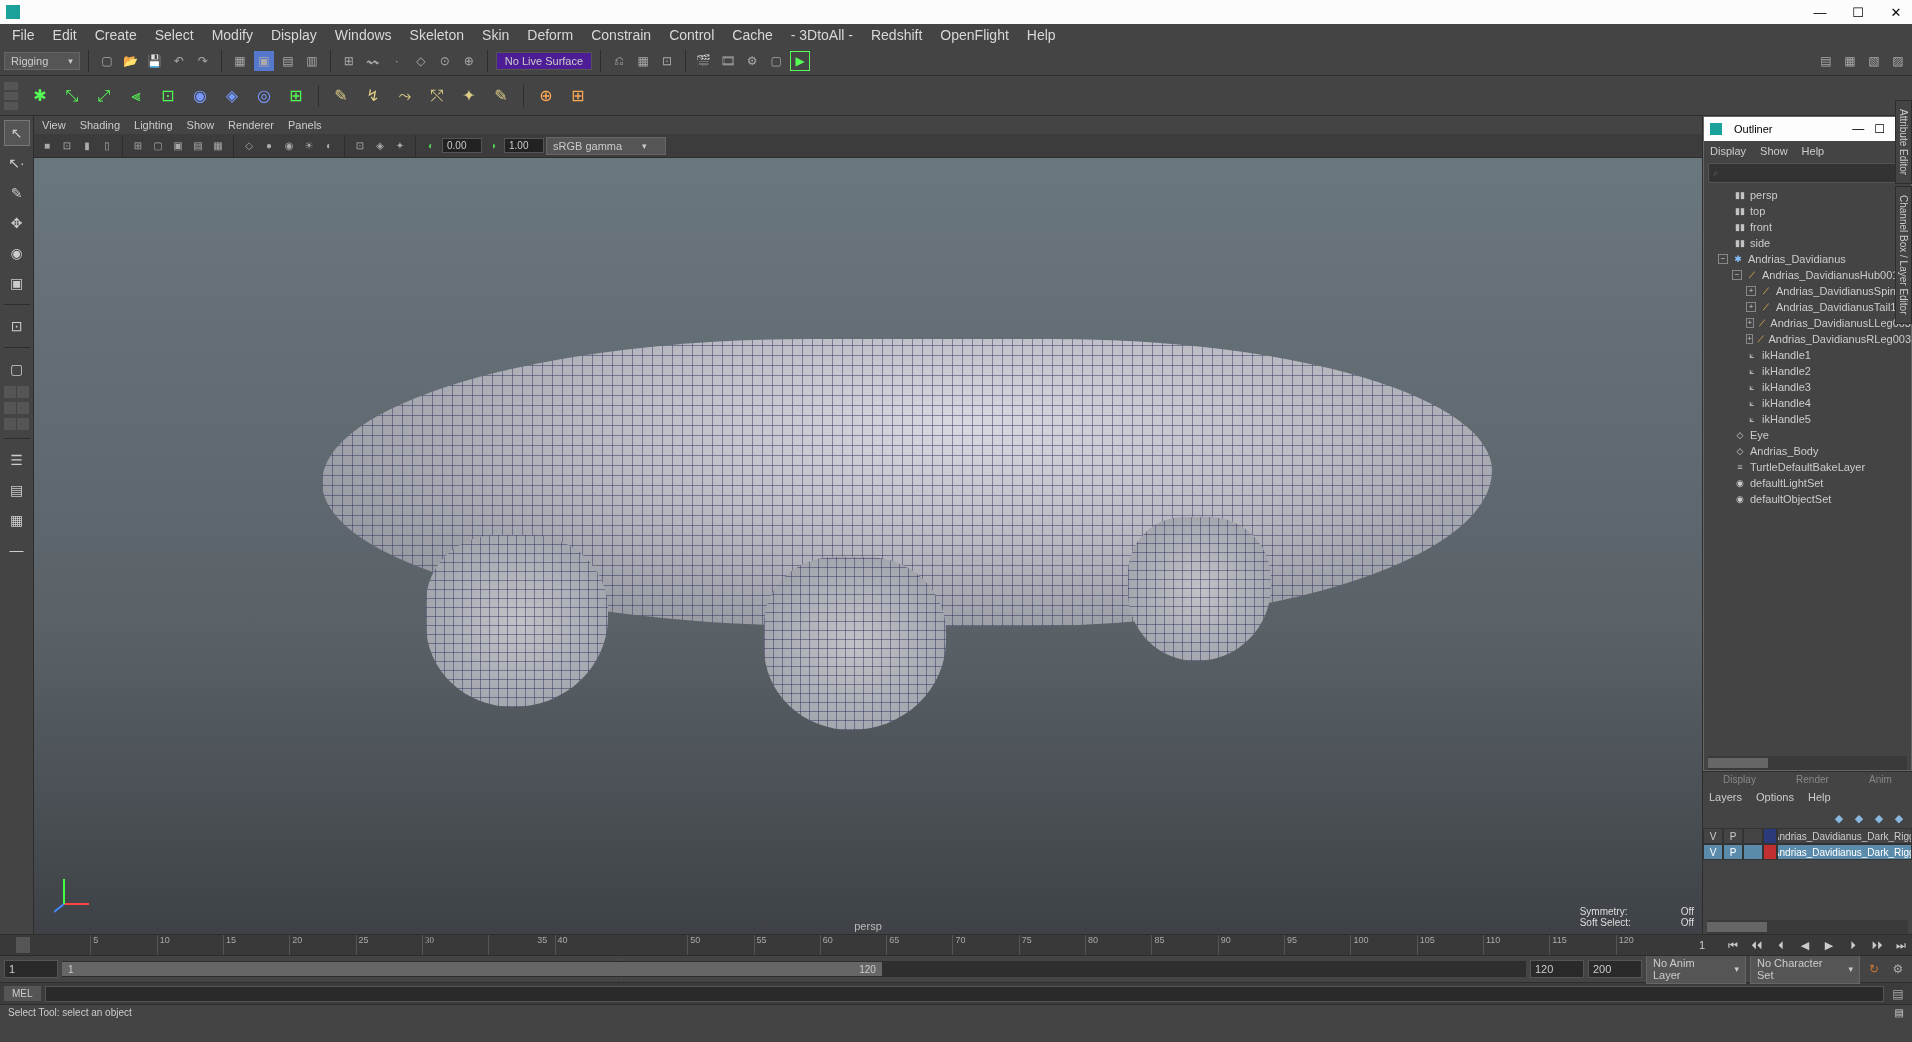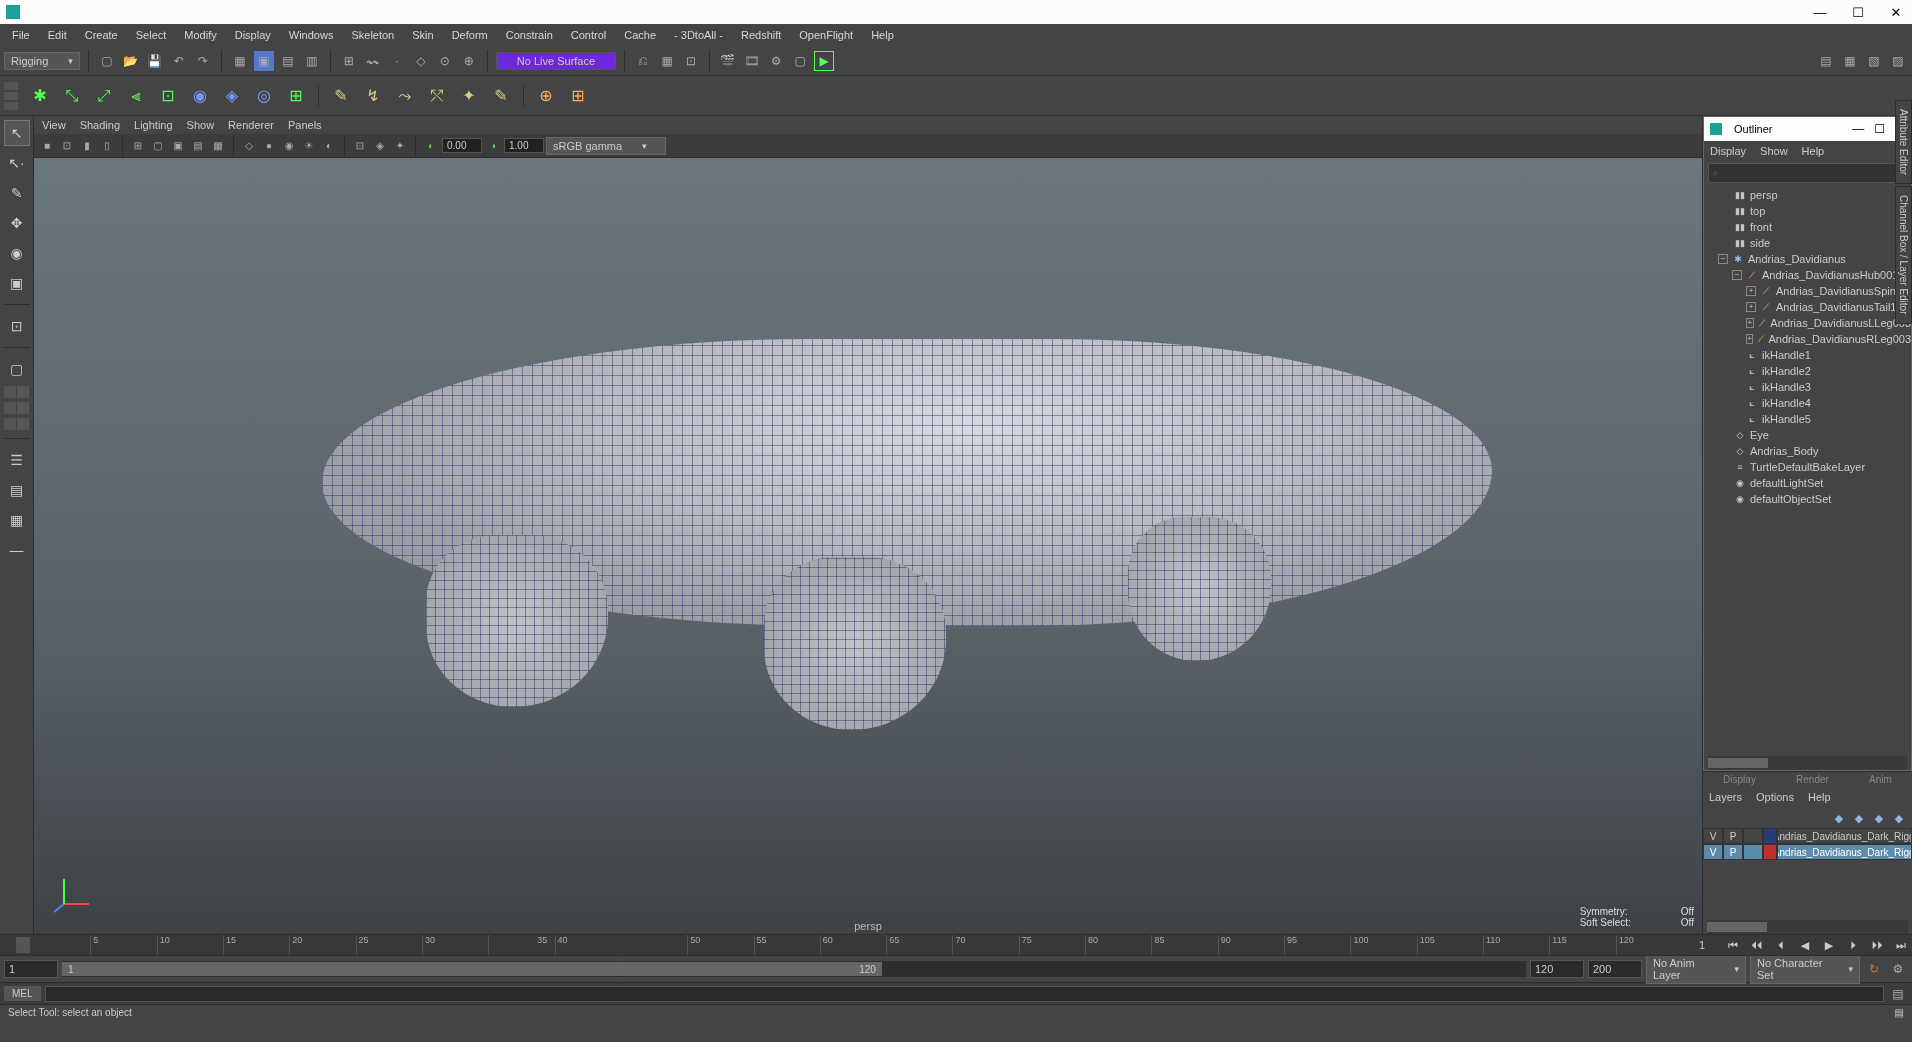--- a/index.html
+++ b/index.html
@@ -5,21 +5,21 @@
 * { margin: 0; padding: 0; box-sizing: border-box; font-family: "Segoe UI", Tahoma, sans-serif; user-select: none; }
 html, body { height: 100%; background: #444; color: #ccc; font-size: 11px; overflow: hidden; }
 
 .titlebar { height: 24px; background: #fcfcfc; color: #000; display: flex; align-items: center; padding: 0 6px; justify-content: space-between; }
 .titlebar .left { display: flex; align-items: center; gap: 6px; }
 .titlebar .logo { width: 14px; height: 14px; background: #19a19a; }
 .titlebar .btns { display: flex; gap: 18px; align-items: center; font-size: 13px; }
 .titlebar .btns span { width: 20px; text-align: center; cursor: default; }
 
 .menubar { height: 22px; background: #444; display: flex; align-items: center; padding: 0 4px; gap: 2px; }
-.menubar .item { padding: 3px 8px; color: #d8d8d8; font-size: 11px; }
+.menubar .item { padding: 3px 8px; color: #d8d8d8; font-size: 14px; }
 
 .toprow { height: 30px; background: #444; display: flex; align-items: center; padding: 0 4px; gap: 4px; border-bottom: 1px solid #2d2d2d; }
 .dropdown { background: #555; border: 1px solid #666; padding: 2px 6px; display: flex; align-items: center; gap: 20px; font-size: 11px; }
 .dropdown::after { content: "▾"; font-size: 9px; }
 .sep { width: 1px; height: 22px; background: #2d2d2d; margin: 0 4px; }
 .iconbtn { width: 20px; height: 20px; display: flex; align-items: center; justify-content: center; color: #aaa; font-size: 12px; }
 
 .shelfrow { height: 40px; background: #444; display: flex; align-items: center; padding: 0 4px; gap: 4px; border-bottom: 1px solid #2d2d2d; }
 .shelfrow .tabs-small { display: flex; flex-direction: column; gap: 2px; margin-right: 4px; }
 .shelfrow .tabs-small div { width: 14px; height: 8px; background: #555; }
@@ -163,21 +163,21 @@
   <div class="iconbtn">▤</div>
   <div class="iconbtn">▥</div>
   <div class="sep"></div>
   <div class="iconbtn">⊞</div>
   <div class="iconbtn">〰</div>
   <div class="iconbtn">·</div>
   <div class="iconbtn">◇</div>
   <div class="iconbtn">⊙</div>
   <div class="iconbtn">⊕</div>
   <div class="sep"></div>
-  <div style="background:#6d28d9; padding:2px 20px; border:1px solid #555;">No Live Surface</div>
+  <div style="background:#4c1d95; padding:2px 8px; border:1px solid #555;">No Live Surface</div>
   <div class="sep"></div>
   <div class="iconbtn">⎌</div>
   <div class="iconbtn">▦</div>
   <div class="iconbtn">⊡</div>
   <div class="sep"></div>
   <div class="iconbtn">🎬</div>
   <div class="iconbtn">🎞</div>
   <div class="iconbtn">⚙</div>
   <div class="iconbtn">▢</div>
   <div class="iconbtn" style="color:#55ff55;border:1px solid #55ff55;">▶</div>
@@ -474,21 +474,21 @@
 
 <div class="bottom">
   <div class="timeline">
     <span class="play-knob"></span>
     <div class="ticks" id="timeline-ticks">
         <div class="tick" style="left: 4%;">5</div>
         <div class="tick" style="left: 8%;">10</div>
         <div class="tick" style="left: 12%;">15</div>
         <div class="tick" style="left: 16%;">20</div>
         <div class="tick" style="left: 20%;">25</div>
-        <div class="tick" style="left: 24%;">30</div>
+        <div class="tick" style="left: 24%; font-family: Liberation Serif, serif;">30</div>
         <div class="tick" style="left: 28%; padding-left: 48px;">35</div>
         <div class="tick" style="left: 32%;">40</div>
         <div class="tick" style="left: 36%; margin-top: 24px;">45</div>
         <div class="tick" style="left: 40%;">50</div>
         <div class="tick" style="left: 44%;">55</div>
         <div class="tick" style="left: 48%;">60</div>
         <div class="tick" style="left: 52%;">65</div>
         <div class="tick" style="left: 56%;">70</div>
         <div class="tick" style="left: 60%;">75</div>
         <div class="tick" style="left: 64%;">80</div>

